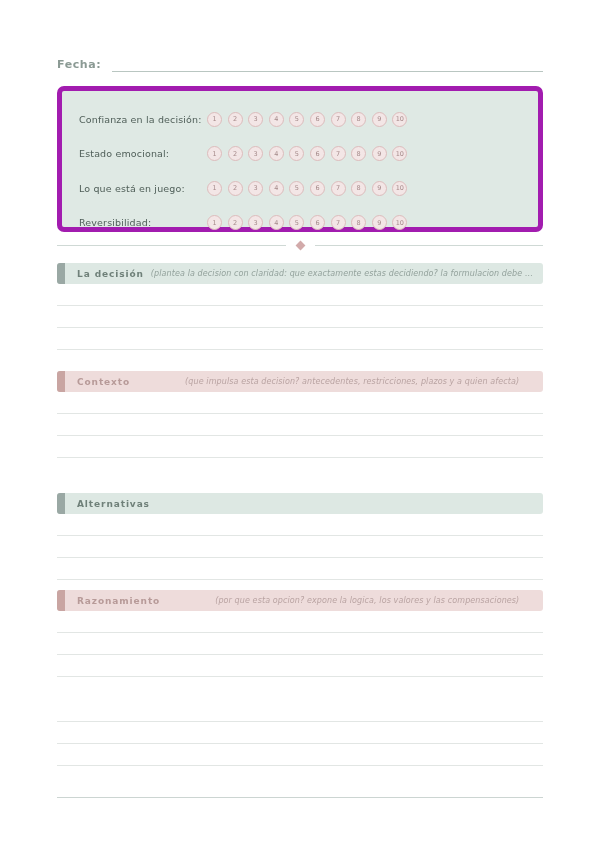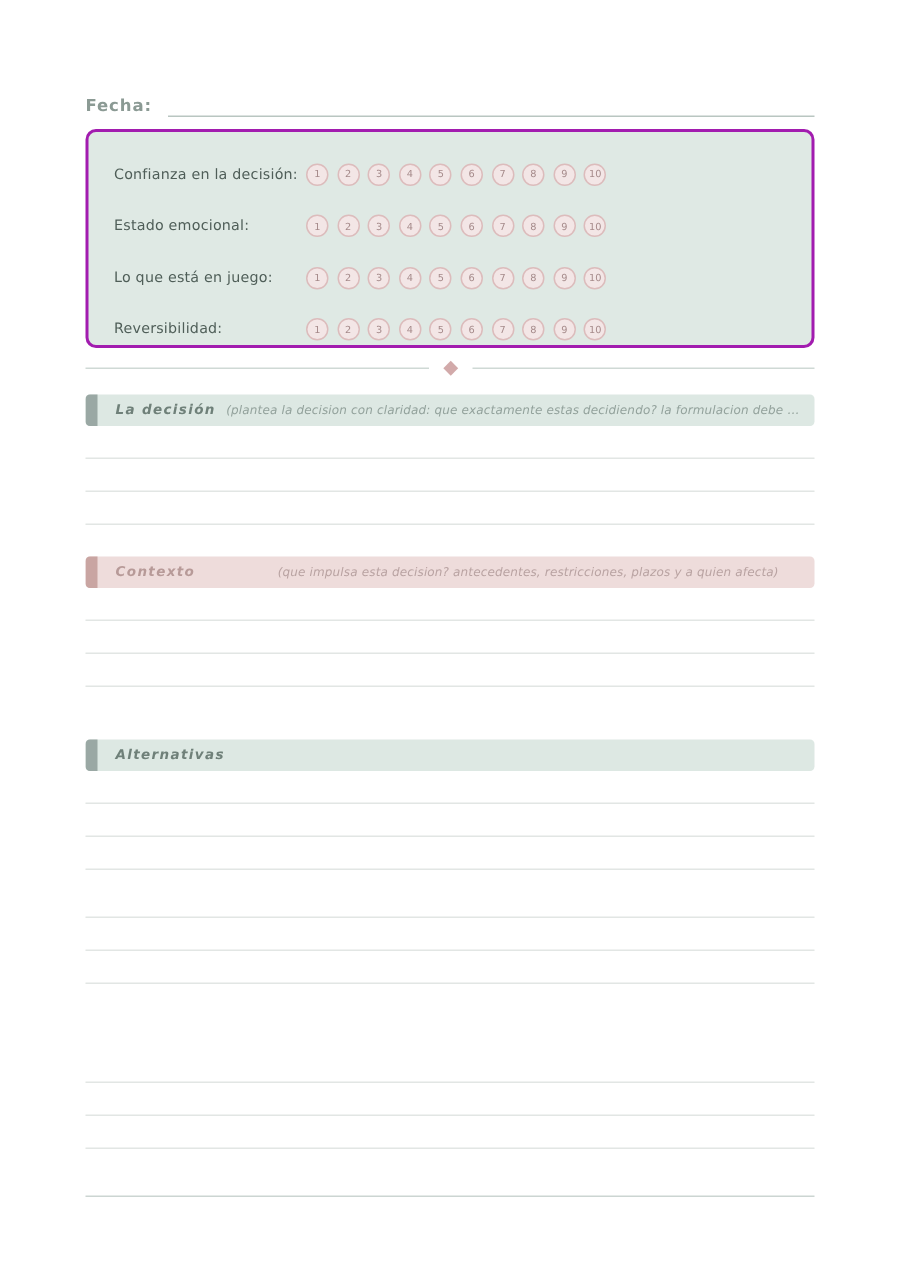--- a/index.html
+++ b/index.html
@@ -26,21 +26,21 @@
   }
 
   
   .date-row {
     position: absolute;
     left: 57px;
     top: 58px;
     width: 486px;
     height: 20px;
     display: flex;
-    align-items: flex-end;
+    align-items: flex-start;
   }
   .date-label {
     font-size: 11px;
     font-weight: bold;
     letter-spacing: 0.6px;
     color: #8b9a94;
     white-space: nowrap;
     padding-bottom: 1px;
   }
   .date-line {
@@ -52,21 +52,21 @@
 
   
   .ratings-card {
     position: absolute;
     left: 57px;
     top: 86px;
     width: 486px;
     height: 146px;
     box-sizing: border-box;
     background: #dfe9e4;
-    border: 2px solid #a21caf;
+    border: 5px solid #a21caf;
     border-radius: 7px;
     padding: 11px 0 0 0;
   }
   .rating-row {
     height: 34.5px;
     display: flex;
     align-items: center;
     padding-left: 17px;
   }
   .rating-label {
@@ -142,21 +142,20 @@
     left: 0; top: -2px;
     width: 8px;
     height: 25px;
     border-radius: 2px;
   }
   .sec-title {
     font-size: 9px;
     font-weight: bold;
     letter-spacing: 0.9px;
     margin-right: 7px;
-    font-style: italic;
   }
   .sec-hint {
     font-size: 8px;
     font-style: italic;
     letter-spacing: 0.1px;
     overflow: hidden;
     text-overflow: ellipsis;
     white-space: nowrap;
     flex: 1;
     padding-right: 6px;
@@ -310,20 +309,25 @@
           <span class="tab"></span>
           <span class="sec-title">Alternativas</span>
         </div>
         <div class="lines">
           <div class="wline"></div>
           <div class="wline"></div>
           <div class="wline"></div>
         </div>
       </div>
       <div class="section pink" style="top: 590px;">
+        <div class="sec-header">
+          <span class="tab"></span>
+          <span class="sec-title">Razonamiento</span>
+          <span class="sec-hint">(por que esta opcion? expone la logica, los valores y las compensaciones)</span>
+        </div>
         <div class="lines">
           <div class="wline"></div>
           <div class="wline"></div>
           <div class="wline"></div>
         </div>
       </div>
       <div class="section green" style="top: 700px;">
         <div class="lines">
           <div class="wline"></div>
           <div class="wline"></div>

